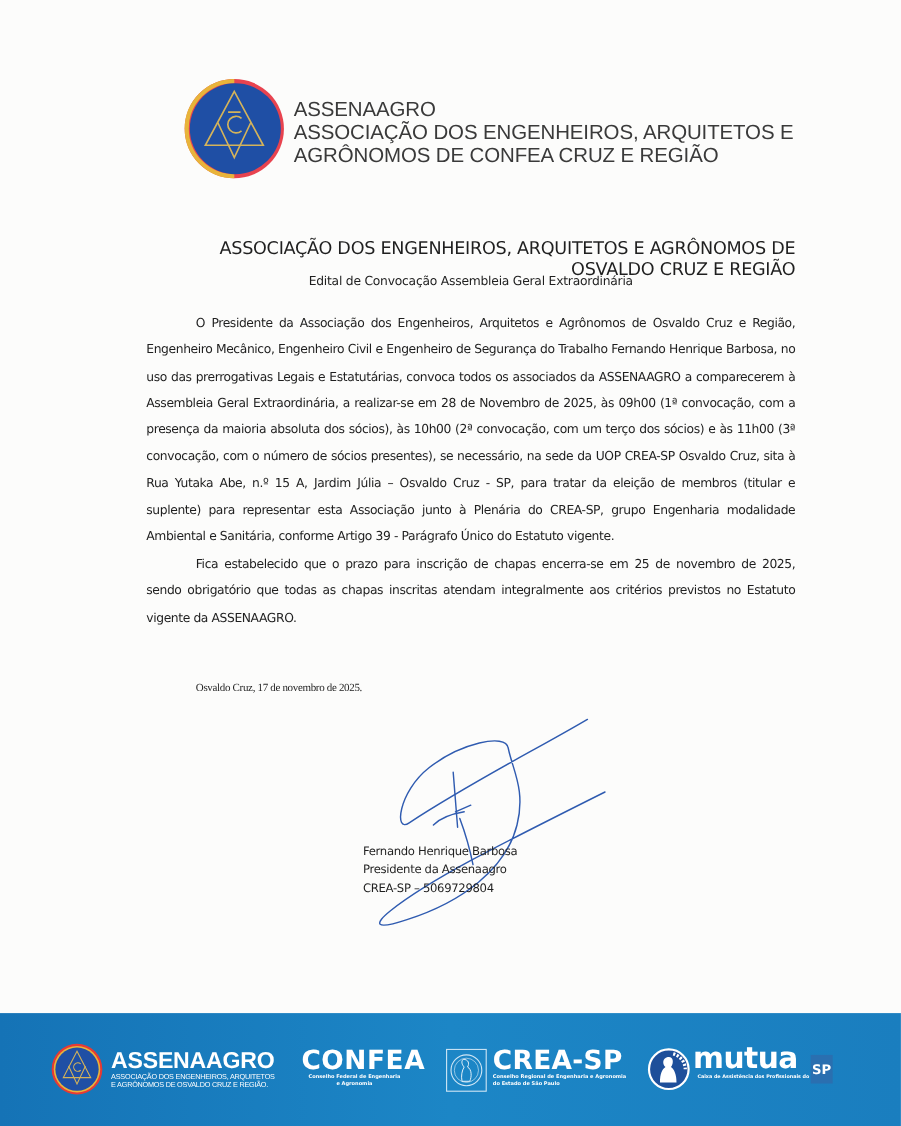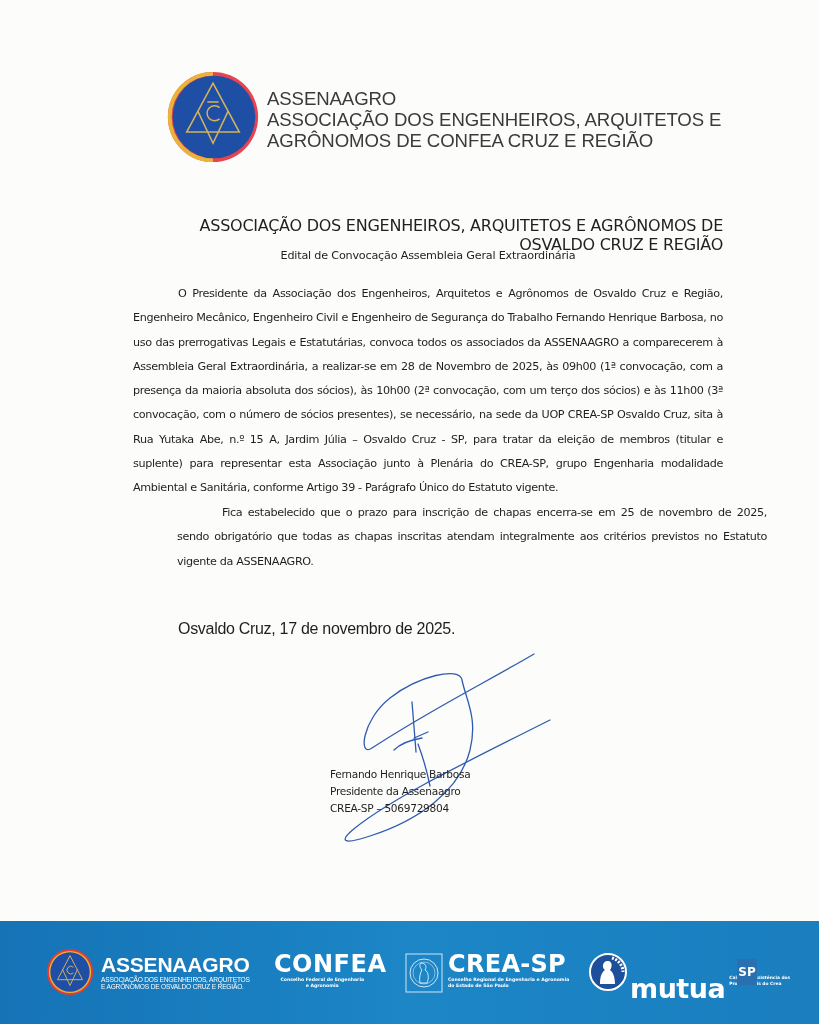--- a/index.html
+++ b/index.html
@@ -16,23 +16,23 @@
   .lh-logo { width: 94px; height: 94px; }
   .lh-text { margin-left: 7px; margin-top: 4px; font-family: "Liberation Sans", sans-serif; color: #3a3a3a; }
   .lh-line { font-size: 18.6px; line-height: 21px; letter-spacing: -0.1px; white-space: nowrap; }
 
   
   .doc { position: absolute; left: 133px; width: 590px; font-family: "DejaVu Sans", sans-serif; font-size: 11.2px; color: #1f1f1f; }
   .org-title { top: 216px; text-align: right; font-size: 16px; letter-spacing: -0.25px; }
   .edital-title { top: 249px; text-align: center; letter-spacing: -0.2px; }
   .body-para { top: 282px; line-height: 24.3px; text-align: justify; letter-spacing: -0.35px; }
   .body-para .indent { display: inline-block; width: 45px; }
-  .body-para2 { top: 501px; line-height: 24.3px; text-align: justify; letter-spacing: -0.35px; margin-left: 44px; }
+  .body-para2 { top: 501px; line-height: 24.3px; text-align: justify; letter-spacing: -0.35px; }
   .body-para2 .indent { display: inline-block; width: 45px; }
-  .date-line { position: absolute; left: 178px; top: 620px; font-family: Liberation Sans, sans-serif; font-size: 16px; letter-spacing: -0.3px; color: #1f1f1f; }
+  .date-line { position: absolute; left: 178px; top: 620px; font-family: Liberation Serif, serif; font-size: 10px; letter-spacing: -0.3px; color: #1f1f1f; }
 
   
   .signature-svg { position: absolute; left: 300px; top: 640px; width: 280px; height: 220px; }
   .sig-block { position: absolute; left: 330px; top: 766px; width: 170px; font-family: "DejaVu Sans", sans-serif; font-size: 10.6px; line-height: 17px; color: #1f1f1f; letter-spacing: -0.3px; }
 
   
   .footer {
     position: absolute; left: 0; top: 921px; width: 819px; height: 103px;
     background: linear-gradient(90deg, #1573b6 0%, #1c86c6 50%, #1a7ebf 100%);
   }
@@ -46,21 +46,21 @@
   .f-confea { left: 258px; top: 30px; flex-direction: column; align-items: center; }
   .f-confea-name { font-family: "DejaVu Sans", sans-serif; font-weight: bold; font-size: 24px; letter-spacing: 0.5px; line-height: 26px; margin-left: 16px; }
   .f-confea-sub { font-family: "DejaVu Sans", sans-serif; font-size: 4.6px; line-height: 5.5px; text-align: center; font-weight: bold; }
 
   .f-crea-emblem { position: absolute; left: 405px; top: 32px; width: 38px; height: 40px; }
   .f-crea { left: 448px; top: 30px; flex-direction: column; align-items: flex-start; }
   .f-crea-name { font-family: "DejaVu Sans", sans-serif; font-weight: bold; font-size: 24px; letter-spacing: 0.3px; line-height: 26px; }
   .f-crea-sub { font-family: "DejaVu Sans", sans-serif; font-size: 4.6px; line-height: 5.5px; text-align: center; font-weight: bold; }
 
   .f-mutua-logo { position: absolute; left: 588px; top: 31px; width: 40px; height: 40px; }
-  .f-mutua { left: 630px; top: 28px; flex-direction: row; align-items: flex-start; margin-top: 26px; }
+  .f-mutua { left: 630px; top: 28px; flex-direction: column; align-items: flex-start; }
   .f-mutua-name { font-family: "DejaVu Sans", sans-serif; font-weight: bold; font-size: 27px; line-height: 28px; letter-spacing: -0.5px; }
   .f-mutua-sub { font-family: "DejaVu Sans", sans-serif; font-size: 4.4px; line-height: 6px; font-weight: bold; margin-left: 4px; }
   .f-mutua-sp { position: absolute; left: 737px; top: 38px; width: 20px; height: 26px; background: #2a6fb0; color: #fff; font-family: "DejaVu Sans", sans-serif; font-weight: bold; font-size: 12px; display: flex; align-items: center; justify-content: center; }
 </style>
 </head>
 <body>
 
 <div class="page">
 
   <div class="letterhead">

